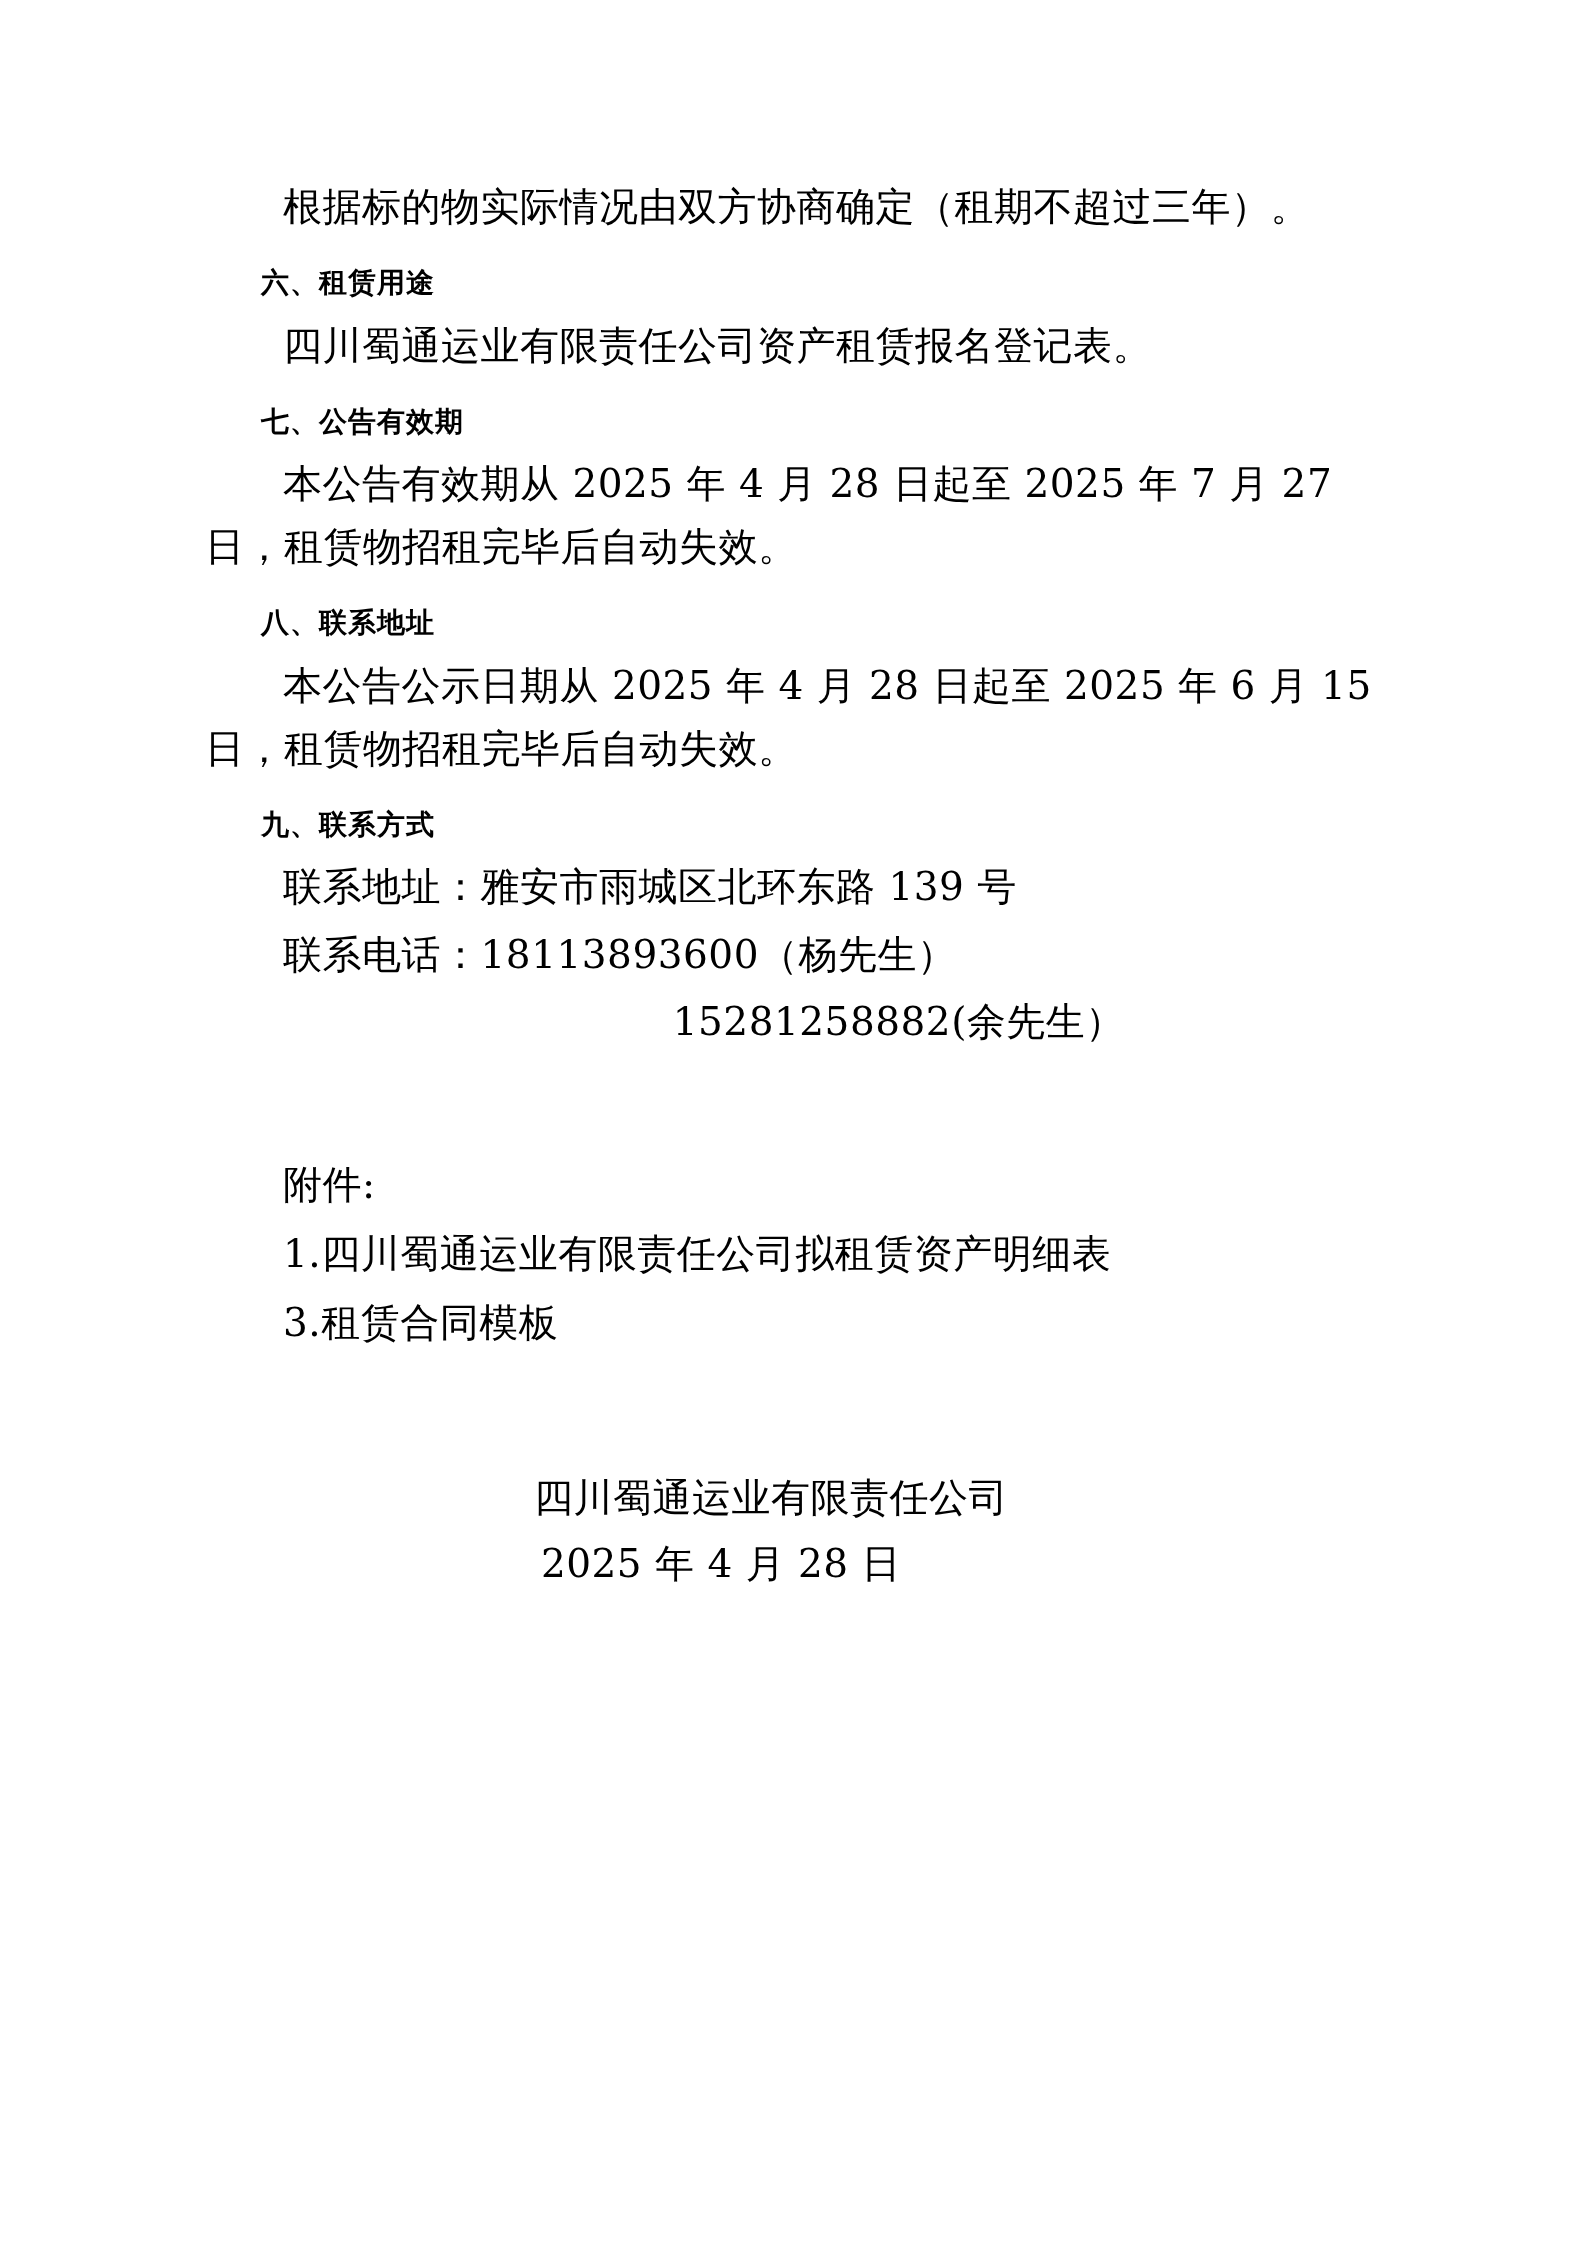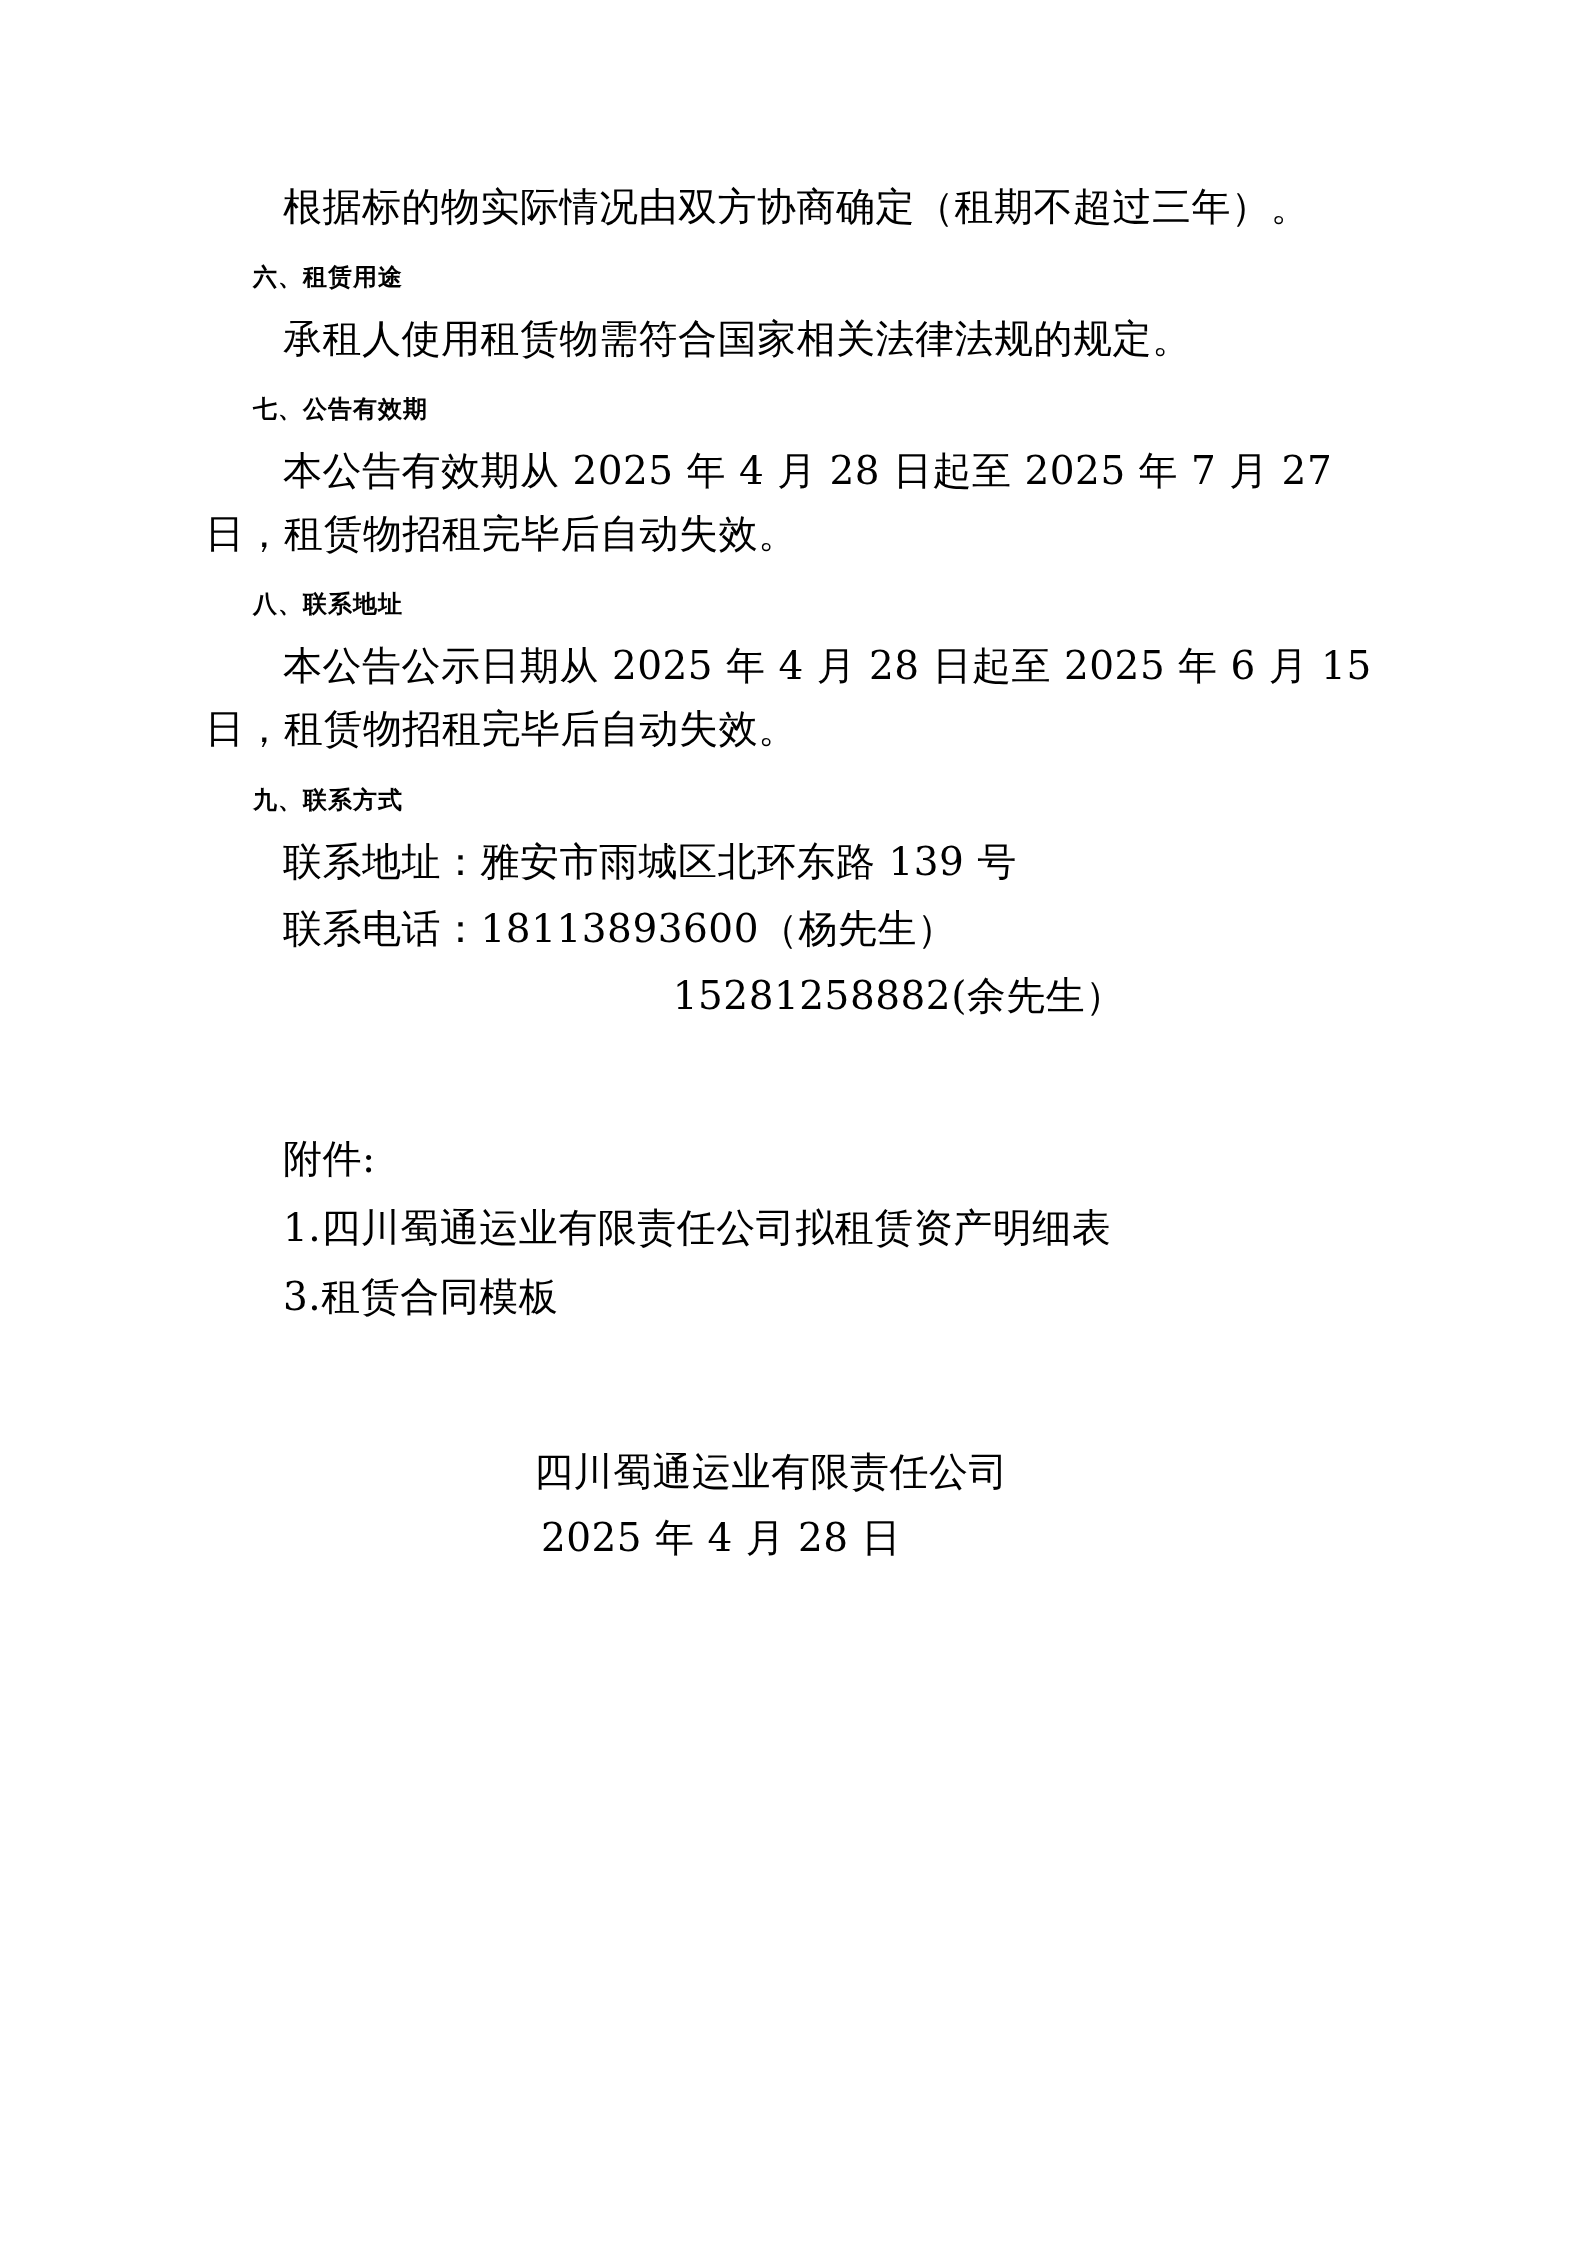--- a/index.html
+++ b/index.html
@@ -29,22 +29,22 @@
   }
   .para {
     margin: 0 0 6px 0;
     text-indent: 2em;
     letter-spacing: 0.5px;
   }
   .heading {
     margin: 22px 0 8px 0;
     text-indent: 2em;
     font-weight: bold;
-    font-family: Liberation Mono, monospace;
-    font-size: 24px;
+    font-family: Liberation Serif, serif;
+    font-size: 28px;
     letter-spacing: 1px;
   }
   .contact-line {
     margin: 0 0 4px 0;
     text-indent: 2em;
     letter-spacing: 0.5px;
   }
   .contact-line.indent-extra {
     text-indent: 5.4em;
     text-align: center;
@@ -75,21 +75,21 @@
 </style>
 </head>
 <body>
 
 <div class="page">
   <div class="doc-body">
 
     <p class="para">根据标的物实际情况由双方协商确定（租期不超过三年）。</p>
 
     <h2 class="heading">六、租赁用途</h2>
-    <p class="para">承租人使用租赁物需符合国家相关法律法规的规定。</p>
+    <p class="para">四川蜀通运业有限责任公司资产租赁报名登记表。</p>
 
     <h2 class="heading">七、公告有效期</h2>
     <p class="para">本公告有效期从 2025 年 4 月 28 日起至 2025 年 7 月 27 日，租赁物招租完毕后自动失效。</p>
 
     <h2 class="heading">八、联系地址</h2>
     <p class="para">本公告公示日期从 2025 年 4 月 28 日起至 2025 年 6 月 15 日，租赁物招租完毕后自动失效。</p>
 
     <h2 class="heading">九、联系方式</h2>
     <p class="contact-line">联系地址：雅安市雨城区北环东路 139 号</p>
     <p class="contact-line">联系电话：18113893600（杨先生）</p>

